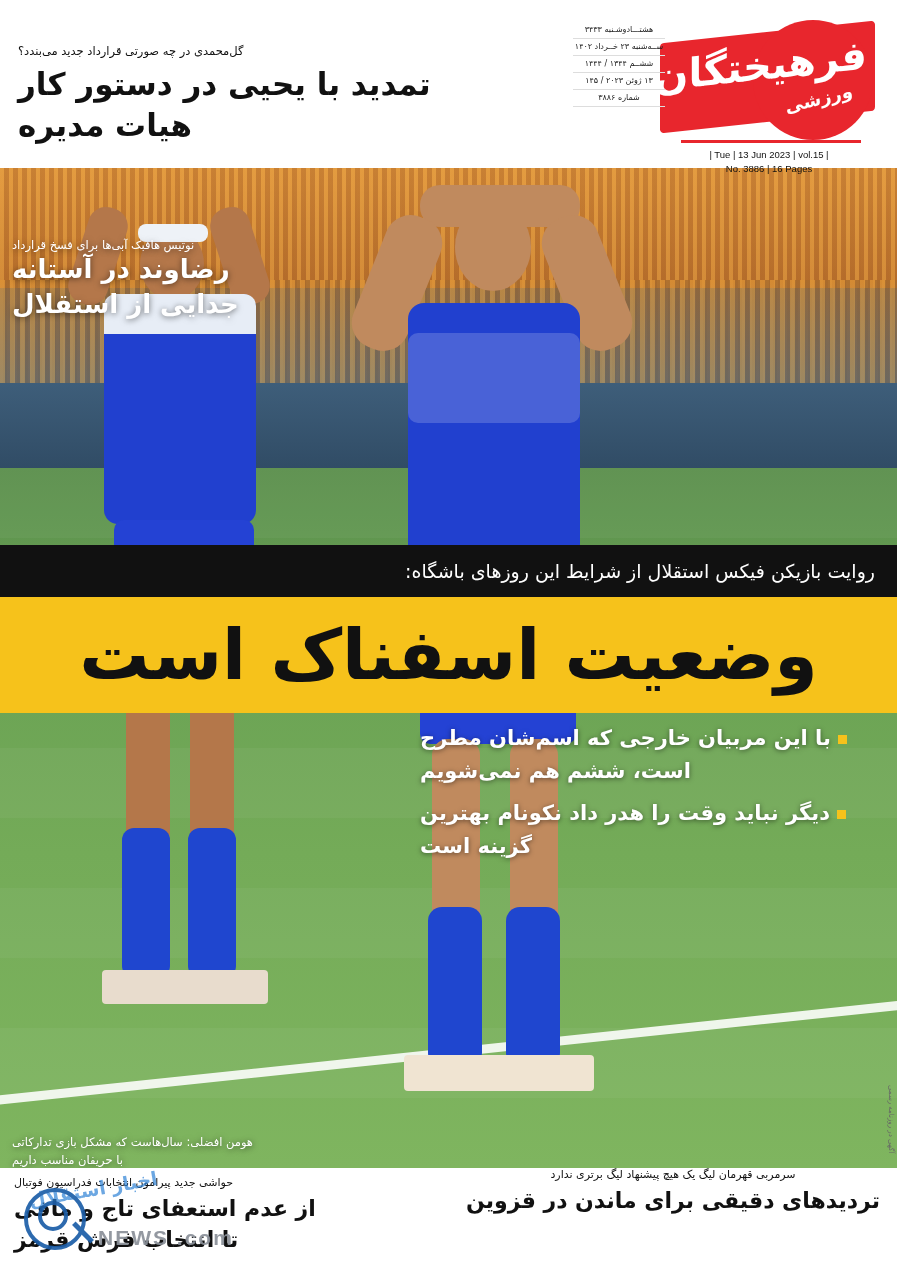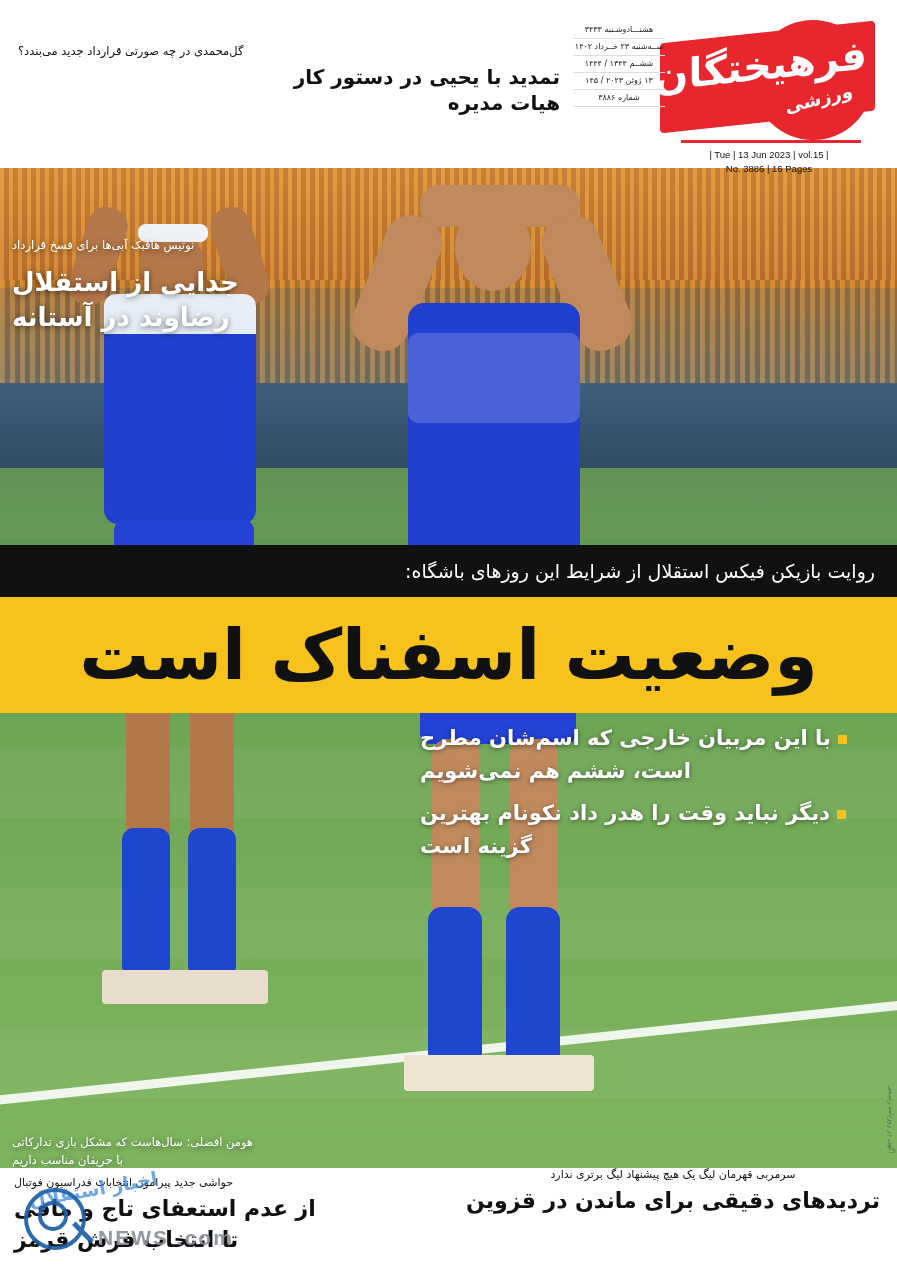--- a/index.html
+++ b/index.html
@@ -104,25 +104,25 @@
     text-align: left;
     direction: rtl;
   }
   .mh-kicker {
     font-size: 11.5px;
     color: #111;
     margin-bottom: 6px;
     text-align: left;
   }
   .mh-head {
-    font-size: 20px;
+    font-size: 31px;
     font-weight: bold;
     color: #111;
     line-height: 1.32;
-    text-align: right;
+    text-align: left;
   }
 
   
   .photo {
     position: absolute;
     top: 168px; left: 0;
     width: 897px;
     height: 1000px;
     overflow: hidden;
     background: linear-gradient(#2b3f5c, #2b3f5c);
@@ -190,21 +190,21 @@
     top: 70px; left: 12px;
     width: 480px;
     text-align: left;
     direction: rtl;
     z-index: 20;
     text-shadow: 0 1px 6px rgba(0,0,0,0.55);
   }
   .photo-news-tl .k {
     color: #ffffff;
     font-size: 11.5px;
-    margin-bottom: 13px;
+    margin-bottom: 0;
   }
   .photo-news-tl .h {
     color: #ffffff;
     font-size: 26px;
     font-weight: bold;
     line-height: 1.35;
   }
 
   
   .kicker-band {
@@ -423,22 +423,22 @@
       <div class="pl-skin" style="left:72px; top:556px; width:48px; height:190px; border-radius:16px; background:#c08a5e;"></div>
       <div class="pl-skin" style="left:150px; top:556px; width:48px; height:190px; border-radius:16px; background:#c08a5e;"></div>
       <div class="pl-sock" style="left:68px; top:724px; width:54px; height:160px; border-radius:14px;"></div>
       <div class="pl-sock" style="left:146px; top:724px; width:54px; height:160px; border-radius:14px;"></div>
       <div class="pl-shoe" style="left:44px; top:872px; width:104px; height:36px; background:#f0e4d2;"></div>
       <div class="pl-shoe" style="left:130px; top:872px; width:104px; height:36px; background:#f0e4d2;"></div>
     </div>
 
     <div class="photo-news-tl">
       <div class="k">نوتیس هافبک آبی‌ها برای فسخ قرارداد</div>
+      <div class="h">رضاوند در آستانه</div>
       <div class="h">جدایی از استقلال</div>
-      <div class="h">رضاوند در آستانه</div>
     </div>
 
     <div class="photo-news-bl">
       <div class="k">هومن افضلی: سال‌هاست که مشکل بازی تدارکاتی</div>
       <div class="k">با حریفان مناسب داریم</div>
 
     </div>
   </div>
 
   <div class="kicker-band">

